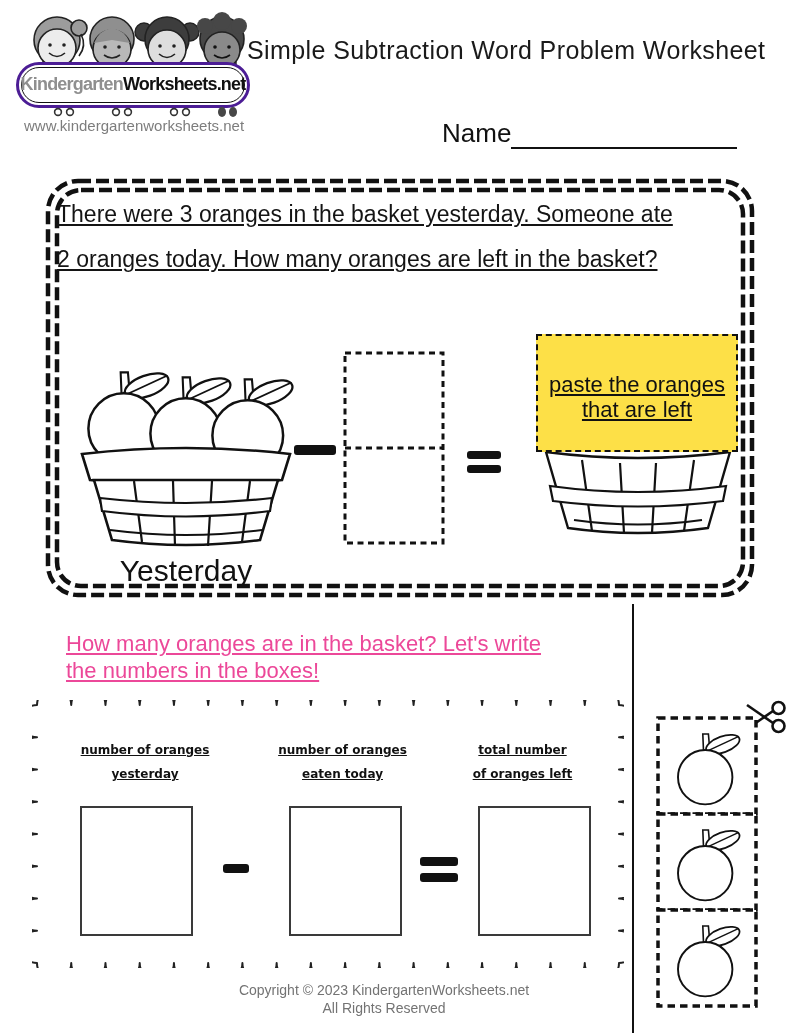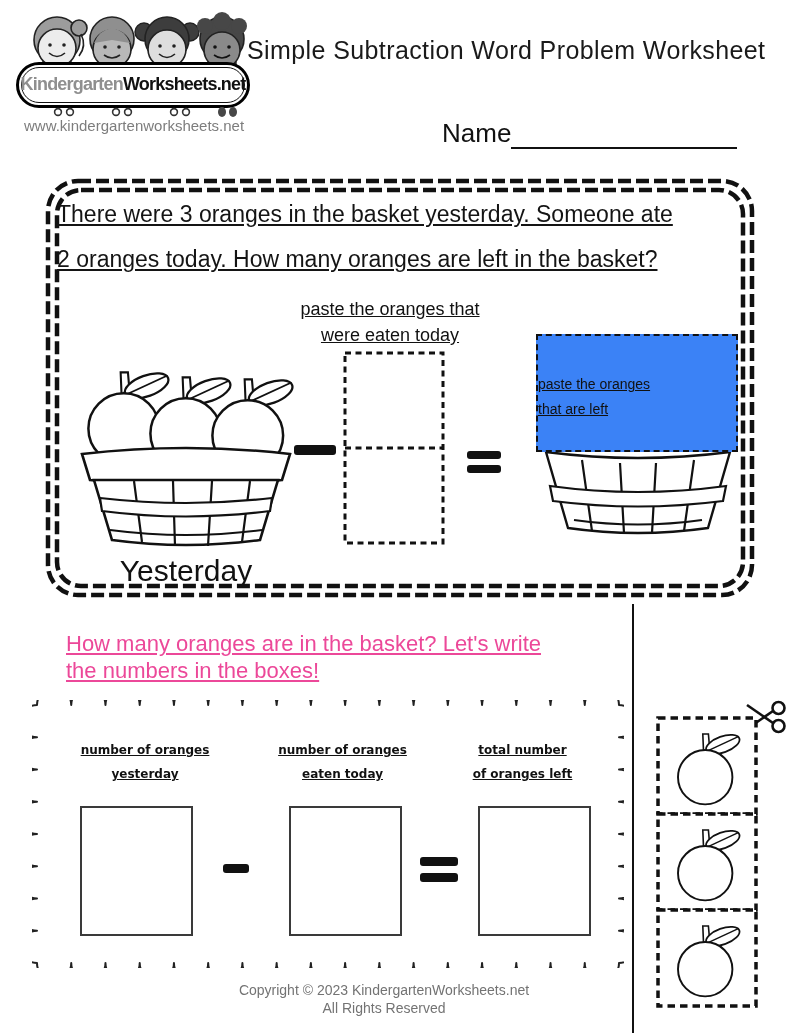--- a/index.html
+++ b/index.html
@@ -2,40 +2,40 @@
 <html><head>
 <meta charset="utf-8">
 <style>
   * { margin:0; padding:0; box-sizing:border-box; }
   body { background:#fff; font-family:"Liberation Sans", sans-serif; color:#111; }
   .page { position:relative; width:800px; height:1035px; background:#fff; overflow:hidden; }
   .abs { position:absolute; }
   .ml { white-space:pre-line;text-decoration:underline; }
 
   
-  .logo-pill { left:16px; top:62px; width:234px; height:46px; border:3px solid #000000;
+  .logo-pill { left:16px; top:62px; width:234px; height:46px; border:3px solid #4c1d95;
     border-radius:23px; background:#fff; text-align:center; line-height:39px;
     font-weight:bold; font-size:18px; letter-spacing:-0.8px; white-space:nowrap; }
   .logo-pill::before { content:""; position:absolute; inset:2px; border:1.5px solid #111; border-radius:18px; }
   .brand-gray { color:#8f8f8f; position:relative; }
   .brand-black { color:#111; position:relative; }
   .site-url { left:16px; top:117px; font-size:15px; color:#7d7d7d;margin-left:8px; }
   .title { left:247px; top:36px; width:540px; font-size:25px; letter-spacing:0.4px; color:#1a1a1a; }
   .name-row { left:442px; top:118px; font-size:26px; }
   .name-line { display:inline-block; width:226px; border-bottom:2px solid #111; height:30px; vertical-align:bottom; }
 
   
   .q-text { left:57px; top:192px; width:692px; font-size:23px; line-height:45px; color:#141414; }
   .paste-eaten-label { left:255px; top:296px; width:270px; text-align:center; font-size:18px; line-height:26px; }
   .yesterday { left:76px; top:554px; width:220px; text-align:center; font-size:30px; }
   .minus-bar { background:#111; border-radius:3px; }
   .eq-bar { background:#111; border-radius:3px; width:34px; height:8px; }
   .eq-bar + .eq-bar { margin-top:6px; }
   .paste-left-box { left:536px; top:334px; width:202px; height:118px; border:2px dashed #111;
-    background:#3b82f6; text-align:left; font-size:14px; line-height:25px; padding-top:36px; }
+    background:#fde047; text-align:center; font-size:22px; line-height:25px; padding-top:36px; }
 
   
   .instruction { left:66px; top:630px; width:545px; font-size:22px; line-height:27px; color:#ec4899; }
   .col-label { top:738px; text-align:center; font-weight:bold; font-size:12px; line-height:24px; font-family:"DejaVu Sans", sans-serif; }
   .answer-box { top:806px; width:113px; height:130px; border:2px solid #3a3a3a; background:#fff; }
   .divider { left:632px; top:604px; width:2px; height:429px; background:#111; }
 
   .footer { left:0; top:981px; width:768px; text-align:center; color:#737373; font-size:14px; line-height:18px; }
 
   svg { display:block; }
@@ -121,22 +121,20 @@
   <div class="abs name-row"><span>Name</span><span class="name-line"></span></div>
 
   <svg class="abs" style="left:45px; top:178px" width="710" height="420" viewBox="0 0 710 420">
     <rect x="3" y="3" width="704" height="414" rx="30" fill="none" stroke="#111" stroke-width="4.5" stroke-dasharray="13 5"></rect>
     <rect x="12" y="12" width="686" height="396" rx="24" fill="none" stroke="#111" stroke-width="4.5" stroke-dasharray="13 5"></rect>
   </svg>
 
   <div class="abs q-text ml">There were 3 oranges in the basket yesterday. Someone ate
 2 oranges today. How many oranges are left in the basket?</div>
 
-  <div class="abs paste-eaten-label ml">paste the oranges that
-were eaten today</div>
 
   <svg class="abs" style="left:76px; top:358px" width="220" height="200" viewBox="0 0 220 200">
     <g>
         <use href="#orange-shape" transform="translate(2,4) scale(1.04)"></use>
       </g>
     <g>
         <use href="#orange-shape" transform="translate(64,9) scale(1.04)"></use>
       </g>
     <g>
         <use href="#orange-shape" transform="translate(126,11) scale(1.04)"></use>

